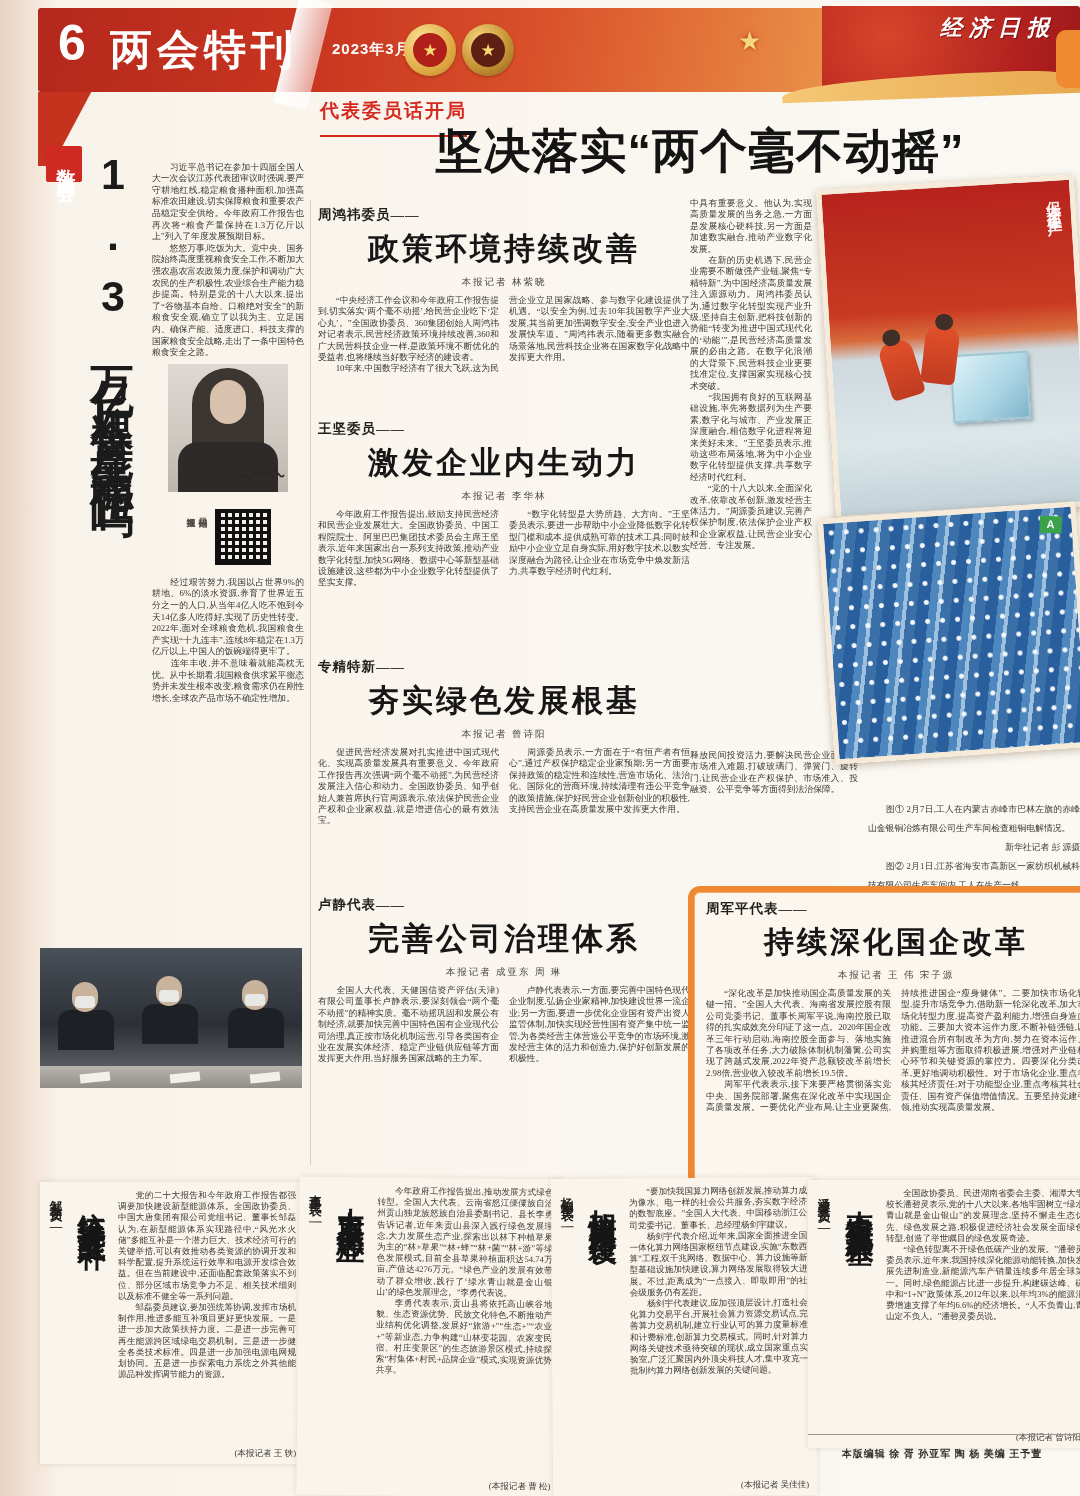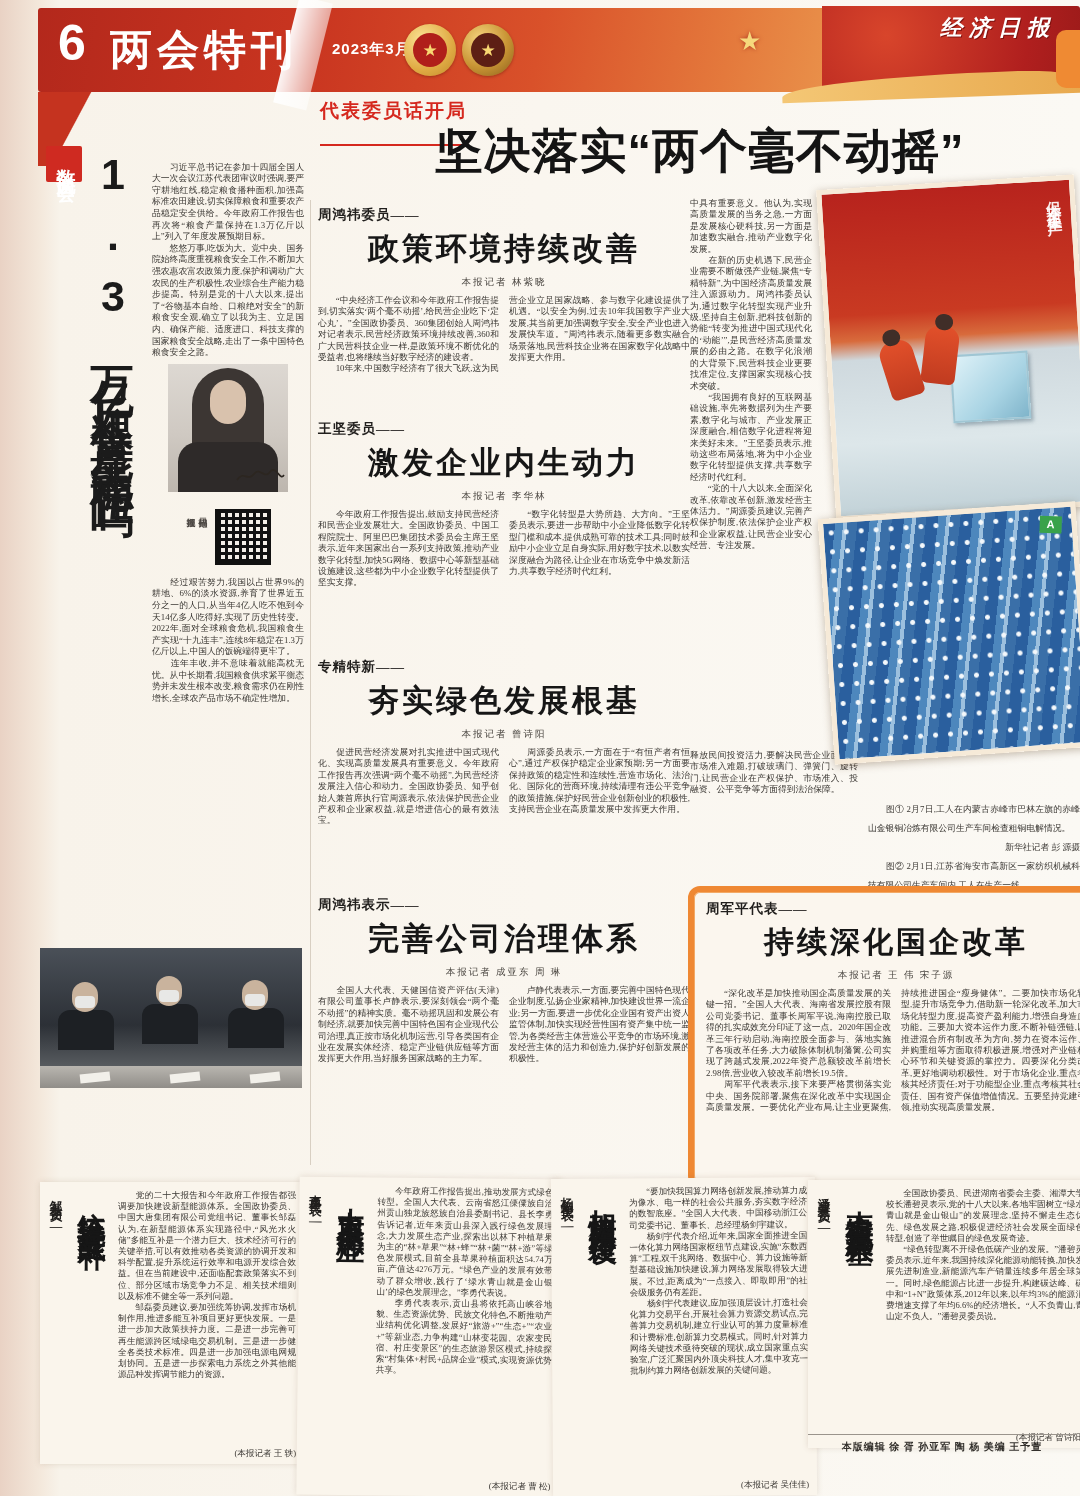--- a/index.html
+++ b/index.html
@@ -22,21 +22,21 @@
   .emblem.nat .inner{background:#b01f1a;}
   .emblem.cppcc .inner{background:#5d1f14;}
   .banner-star{left:700px;top:18px;font-size:26px;color:#f6d87c;text-shadow:0 0 4px #a32; }
   .masthead{right:0;top:-2px;width:258px;height:84px;border-radius:0 3px 3px 0;
     background:radial-gradient(circle at 25% 35%,#d8452b,#b01f1e 70%,#9d1b1a);}
   .masthead-gold{position:absolute;left:-40px;bottom:-8px;width:300px;height:24px;background:linear-gradient(90deg,#f4c775,#e8a94e);border-radius:100% 30% 0 0/100% 60% 0 0;transform:rotate(-2deg);}
   .masthead-text{position:absolute;right:24px;top:7px;font-size:22px;font-weight:bold;color:#fff;letter-spacing:7px;font-style:italic;text-shadow:1px 1px 0 #7e120f;}
   .orange-tab{right:0;top:30px;width:24px;height:58px;background:#ef8a33;border-radius:10px 0 0 10px;}
   .ribbon{left:38px;top:92px;width:86px;height:74px;background:linear-gradient(118deg,#c5331f 42%,rgba(197,51,31,0) 43%);}
   
-  .kicker{left:320px;top:98px;font-family:"Liberation Sans",sans-serif;font-size:19px;font-weight:bold;color:#d5281e;border-bottom:2px solid #d5281e;padding-bottom:20px;letter-spacing:2px;}
+  .kicker{left:320px;top:98px;font-family:"Liberation Sans",sans-serif;font-size:19px;font-weight:bold;color:#d5281e;border-bottom:2px solid #d5281e;padding-bottom:11px;letter-spacing:2px;}
   .lead-headline{left:392px;top:120px;width:616px;text-align:center;font-family:"Liberation Sans",sans-serif;font-size:47px;font-weight:900;color:#141414;letter-spacing:1px;white-space:nowrap;}
   
   .sb-tag{left:46px;top:146px;width:30px;padding:8px 3px;background:#cf2a21;color:#fff;writing-mode:vertical-rl;text-orientation:upright;font-family:"Liberation Sans",sans-serif;font-size:19px;font-weight:bold;letter-spacing:5px;border-radius:2px;}
   .sb-headline{left:84px;top:150px;height:800px;writing-mode:vertical-rl;text-orientation:upright;font-family:"Liberation Sans",sans-serif;font-size:43px;font-weight:900;color:#1b1b1b;letter-spacing:13px;line-height:58px;}
   .sb-body{left:152px;top:150px;width:152px;height:798px;overflow:hidden;font-size:8.8px;line-height:11.6px;text-align:justify;white-space:pre-line;color:#3a3733;}
   .portrait{display:block;width:120px;height:128px;margin:5px auto 4px;position:relative;background:linear-gradient(180deg,#ddd8d2 0,#cfc9c2 55%,#bdb6ae 100%);overflow:hidden;}
   .portrait .hair{position:absolute;left:24px;top:4px;width:72px;height:108px;border-radius:36px 36px 8px 8px;background:#3c3633;}
   .portrait .face{position:absolute;left:42px;top:16px;width:36px;height:44px;border-radius:18px;background:#d9c2ad;}
   .portrait .suit{position:absolute;left:10px;top:78px;width:100px;height:50px;border-radius:20px 20px 0 0;background:#2e2a29;}
   .portrait svg{position:absolute;right:2px;bottom:6px;}
@@ -84,21 +84,21 @@
   
   .bcard{background:#faf5ec;box-shadow:0 0 6px rgba(120,90,60,.18);padding:8px 8px 18px;display:flex;gap:7px;overflow:hidden;}
   .b1{left:40px;top:1182px;width:248px;height:256px;}
   .b2{left:298px;top:1178px;width:246px;height:292px;transform:rotate(.6deg);}
   .b3{left:552px;top:1178px;width:248px;height:292px;transform:rotate(-.4deg);}
   .b4{left:808px;top:1180px;width:268px;height:242px;}
   .b-speaker{writing-mode:vertical-rl;text-orientation:upright;font-size:12.5px;font-weight:bold;letter-spacing:3px;color:#211f1d;width:16px;}
   .b-headline{writing-mode:vertical-rl;text-orientation:upright;font-family:"Liberation Sans",sans-serif;font-size:28px;font-weight:900;letter-spacing:4px;color:#161616;width:40px;line-height:40px;}
   .b-body{flex:1;font-size:8.6px;line-height:11.2px;text-align:justify;white-space:pre-line;color:#3a3733;overflow:hidden;position:relative;}
   .b-credit{position:absolute;right:8px;bottom:4px;font-size:8.6px;color:#3a3733;background:#faf5ec;padding-left:4px;}
-  .credits-line{left:808px;top:1434px;width:268px;border-top:1px solid #9a948c;padding-top:5px;font-size:10px;font-weight:bold;letter-spacing:1px;color:#33302c;text-align:center;}
+  .credits-line{left:808px;top:1434px;width:268px;border-top:1px solid #9a948c;padding-top:12px;font-size:10px;font-weight:bold;letter-spacing:1px;color:#33302c;text-align:center;}
 </style>
 </head>
 <body>
 
 <div class="page">
 
   <div class="abs banner">
     <div class="abs banner-slash"></div>
     <div class="abs page-num">6</div>
     <div class="abs section-title">两会特刊</div>
@@ -175,21 +175,21 @@
 　　“数字化转型是大势所趋、大方向。”王坚委员表示,要进一步帮助中小企业降低数字化转型门槛和成本,提供成熟可靠的技术工具;同时鼓励中小企业立足自身实际,用好数字技术,以数实深度融合为路径,让企业在市场竞争中焕发新活力,共享数字经济时代红利。</div>
   </div>
   <div class="abs article" style="top:658px;">
     <div class="speaker">专精特新——</div>
     <div class="art-headline">夯实绿色发展根基</div>
     <div class="byline">本报记者 曾诗阳</div>
     <div class="art-body" style="height:140px;">　　促进民营经济发展对扎实推进中国式现代化、实现高质量发展具有重要意义。今年政府工作报告再次强调“两个毫不动摇”,为民营经济发展注入信心和动力。全国政协委员、知乎创始人兼首席执行官周源表示,依法保护民营企业产权和企业家权益,就是增进信心的最有效法宝。
 　　周源委员表示,一方面在于“有恒产者有恒心”,通过产权保护稳定企业家预期;另一方面要保持政策的稳定性和连续性,营造市场化、法治化、国际化的营商环境,持续清理有违公平竞争的政策措施,保护好民营企业创新创业的积极性,支持民营企业在高质量发展中发挥更大作用。</div>
   </div>
   <div class="abs article" style="top:896px;">
-    <div class="speaker">周鸿祎表示——</div>
+    <div class="speaker">卢静代表——</div>
     <div class="art-headline">完善公司治理体系</div>
     <div class="byline">本报记者 成亚东 周 琳</div>
     <div class="art-body" style="height:168px;">　　全国人大代表、天健国信资产评估(天津)有限公司董事长卢静表示,要深刻领会“两个毫不动摇”的精神实质。毫不动摇巩固和发展公有制经济,就要加快完善中国特色国有企业现代公司治理,真正按市场化机制运营,引导各类国有企业在发展实体经济、稳定产业链供应链等方面发挥更大作用,当好服务国家战略的主力军。
 　　卢静代表表示,一方面,要完善中国特色现代企业制度,弘扬企业家精神,加快建设世界一流企业;另一方面,要进一步优化企业国有资产出资人监管体制,加快实现经营性国有资产集中统一监管,为各类经营主体营造公平竞争的市场环境,激发经营主体的活力和创造力,保护好创新发展的积极性。</div>
   </div>
 
   <div class="abs cont">中具有重要意义。他认为,实现高质量发展的当务之急,一方面是发展核心硬科技,另一方面是加速数实融合,推动产业数字化发展。
 　　在新的历史机遇下,民营企业需要不断做强产业链,聚焦“专精特新”,为中国经济高质量发展注入源源动力。周鸿祎委员认为,通过数字化转型实现产业升级,坚持自主创新,把科技创新的势能“转变为推进中国式现代化的‘动能’”,是民营经济高质量发展的必由之路。在数字化浪潮的大背景下,民营科技企业更要找准定位,支撑国家实现核心技术突破。
 　　“我国拥有良好的互联网基础设施,率先将数据列为生产要素,数字化与城市、产业发展正深度融合,相信数字化进程将迎来美好未来。”王坚委员表示,推动这些布局落地,将为中小企业数字化转型提供支撑,共享数字经济时代红利。
 　　“党的十八大以来,全面深化改革,依靠改革创新,激发经营主体活力。”周源委员建议,完善产权保护制度,依法保护企业产权和企业家权益,让民营企业安心经营、专注发展。</div>

